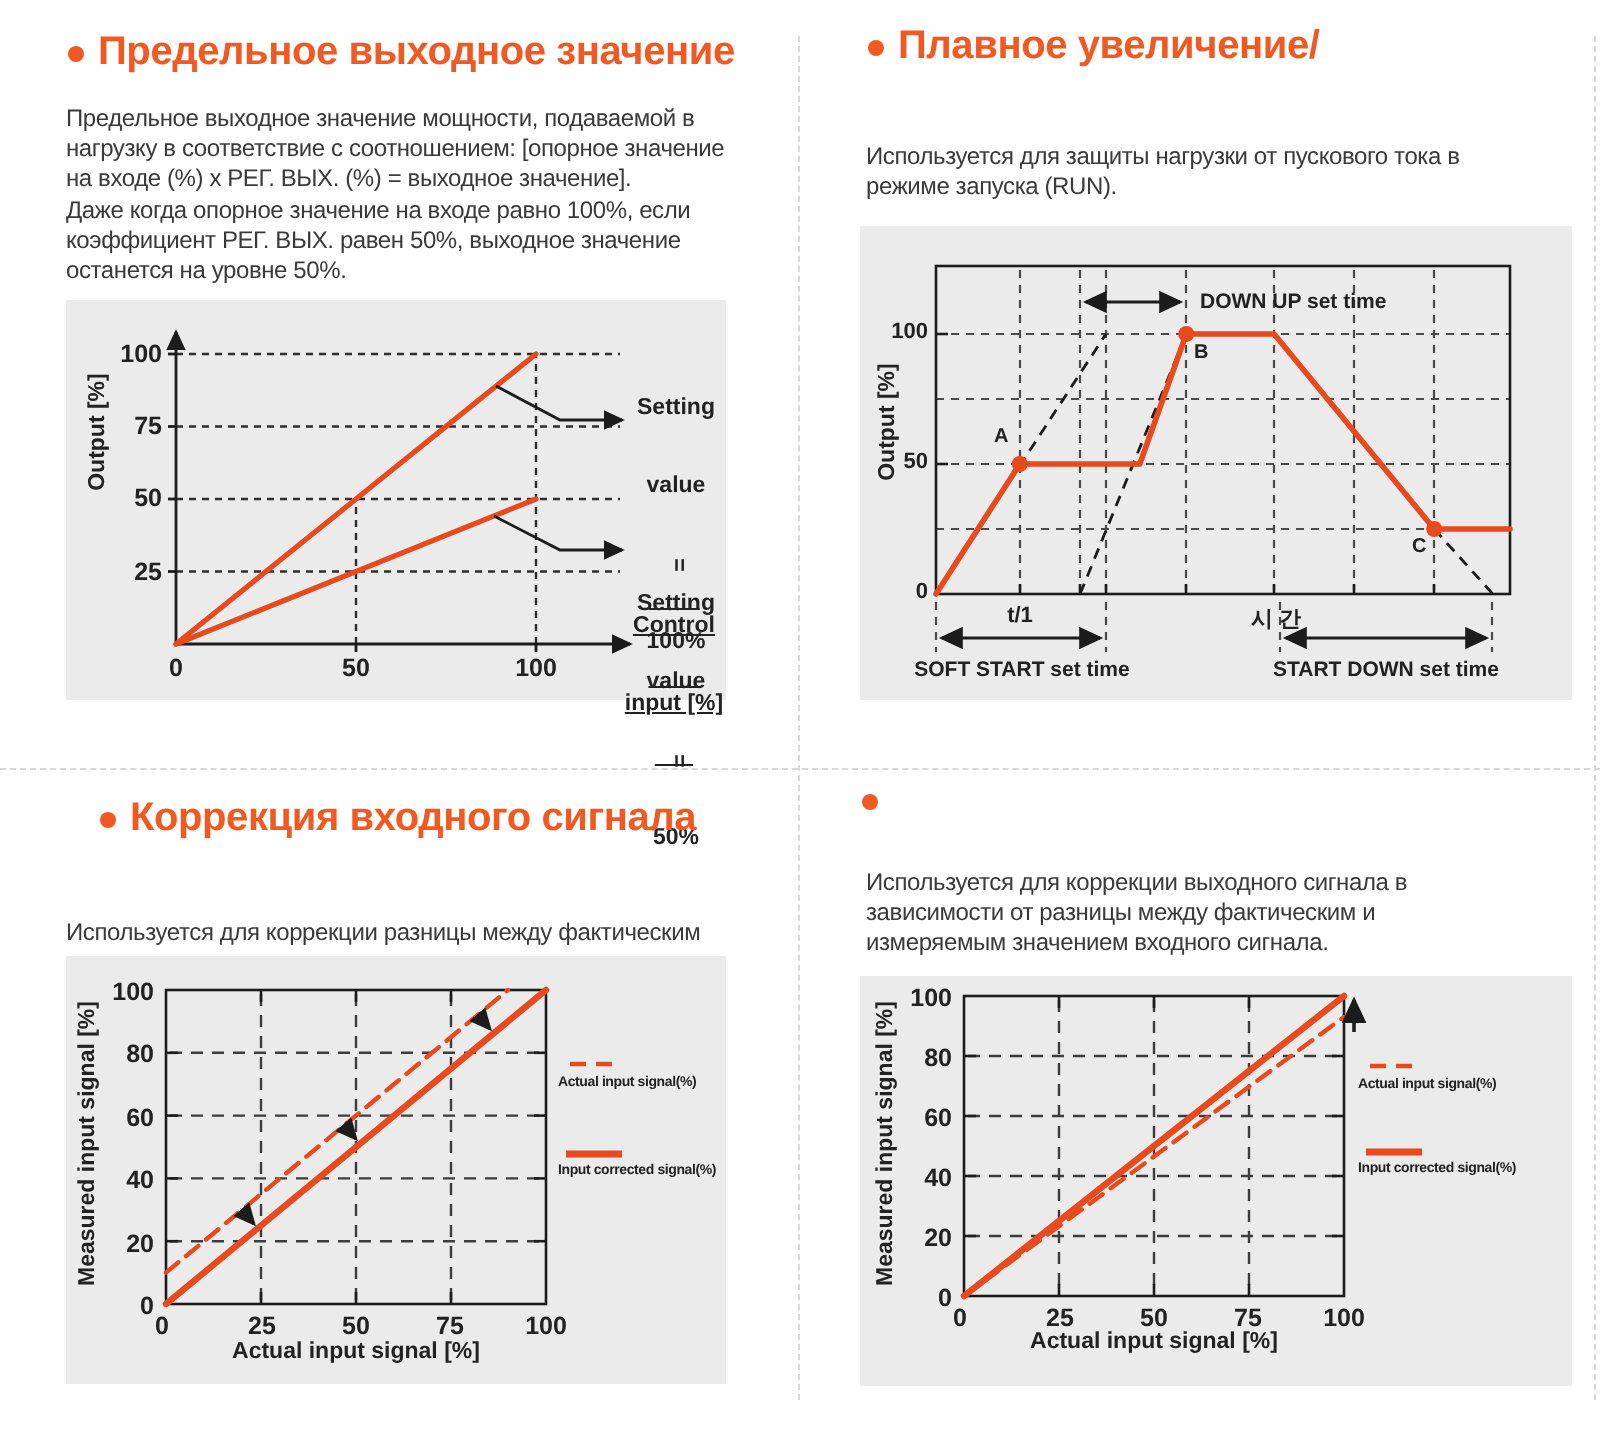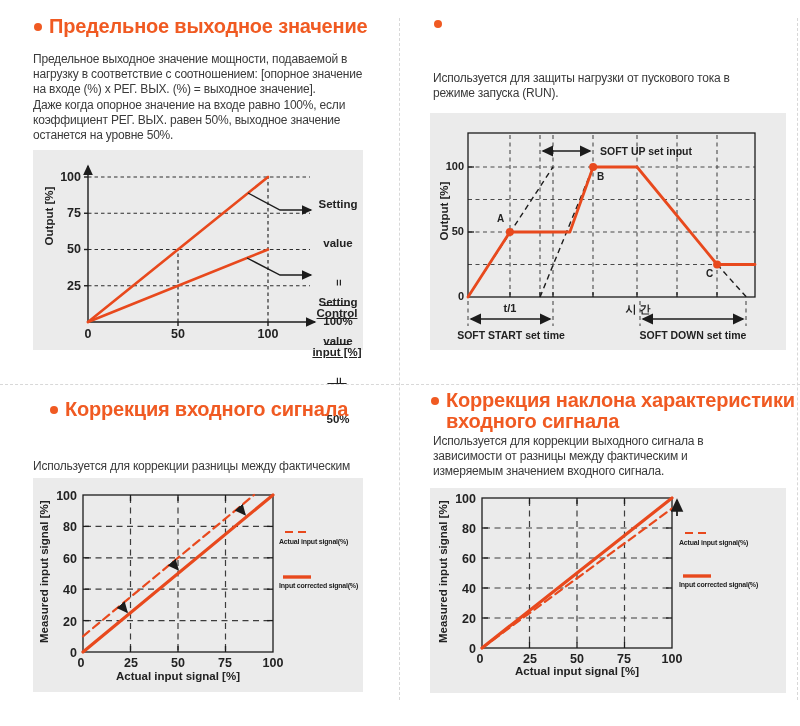--- a/index.html
+++ b/index.html
@@ -119,21 +119,21 @@
       <div class="lbl callout" style="left:276px; top:131px; width:56px;text-decoration:underline;">
         <div>Control</div>
         <div>input [%]</div>
       </div>
     </div>
   </section>
 
   <section>
     <h2 class="sec-title" style="left:433px; top:13px;">
       <span class="bullet"></span>
-      <br>
+      <span>Плавное увеличение/</span><br>
     </h2>
     <p class="sec-body" style="left:433px; top:71px; width:360px;">Используется для защиты нагрузки от пускового тока в
 режиме запуска (RUN).</p>
 
     <div class="panel" style="left:430px; top:113px; width:356px; height:237px;">
       <svg width="356" height="237" viewBox="0 0 356 237">
         <g stroke="#4a4a4a" stroke-width="1.1" stroke-dasharray="4 3.5" fill="none">
           <line x1="38" y1="54" x2="325" y2="54"></line>
           <line x1="38" y1="86.5" x2="325" y2="86.5"></line>
           <line x1="38" y1="119" x2="325" y2="119"></line>
@@ -180,28 +180,28 @@
         <g stroke="#1c1c1c" stroke-width="1.6" fill="none">
           <line x1="113" y1="38" x2="160" y2="38" marker-start="url(#ahr)" marker-end="url(#ah)"></line>
           <line x1="41" y1="206" x2="120" y2="206" marker-start="url(#ahr)" marker-end="url(#ah)"></line>
           <line x1="213" y1="206" x2="313" y2="206" marker-start="url(#ahr)" marker-end="url(#ah)"></line>
         </g>
       </svg>
       <div class="lbl rot axis-label ctr" style="left:-31px; top:92px; width:90px;">Output [%]</div>
       <div class="lbl tick-sm rgt" style="left:6px; top:47px; width:28px;">100</div>
       <div class="lbl tick-sm rgt" style="left:6px; top:112px; width:28px;">50</div>
       <div class="lbl tick-sm rgt" style="left:6px; top:177px; width:28px;">0</div>
-      <div class="lbl annot" style="left:170px; top:32px;">SOFT UP set input</div>
+      <div class="lbl annot" style="left:170px; top:32px;">DOWN UP set time</div>
       <div class="lbl pt-lbl" style="left:67px; top:100px;">A</div>
       <div class="lbl pt-lbl" style="left:167px; top:58px;">B</div>
       <div class="lbl pt-lbl" style="left:276px; top:155px;">C</div>
       <div class="lbl tick-sm ctr" style="left:66px; top:189px; width:28px;">t/1</div>
       <div class="lbl tick-sm ctr" style="left:186px; top:189px; width:44px;">시 간</div>
       <div class="lbl annot ctr" style="left:18px; top:216px; width:126px;">SOFT START set time</div>
-      <div class="lbl annot ctr" style="left:200px; top:216px; width:126px;">SOFT DOWN set time</div>
+      <div class="lbl annot ctr" style="left:200px; top:216px; width:126px;">START DOWN set time</div>
     </div>
   </section>
 
   <section>
     <h2 class="sec-title" style="left:49px; top:399px;">
       <span class="bullet"></span>
       <span>Коррекция входного сигнала</span>
     </h2>
     <p class="sec-body" style="left:33px; top:459px; width:360px;">Используется для коррекции разницы между фактическим
 и измеряемым значением входного сигнала.</p>
@@ -262,22 +262,21 @@
       <div class="lbl tick ctr" style="left:227px; top:178px; width:26px;">100</div>
       <div class="lbl axis-label ctr" style="left:75px; top:192px; width:140px;">Actual input signal [%]</div>
       <div class="lbl legend-lbl" style="left:246px; top:60px;">Actual input signal(%)</div>
       <div class="lbl legend-lbl" style="left:246px; top:104px;">Input corrected signal(%)</div>
     </div>
   </section>
 
   <section>
     <h2 class="sec-title" style="left:430px; top:390px;">
       <span class="bullet"></span>
-      <span>Коррекция наклона характеристики</span><br>
-      <span>входного сигнала</span>
+      <br>
     </h2>
     <p class="sec-body" style="left:433px; top:434px; width:360px;">Используется для коррекции выходного сигнала в
 зависимости от разницы между фактическим  и
 измеряемым значением входного сигнала.</p>
 
     <div class="panel" style="left:430px; top:488px; width:356px; height:205px;">
       <svg width="356" height="205" viewBox="0 0 356 205">
         <g stroke="#3d3d3d" stroke-width="1.2" stroke-dasharray="6 4.5" fill="none">
           <line x1="54" y1="40" x2="240" y2="40"></line>
           <line x1="54" y1="70" x2="240" y2="70"></line>

